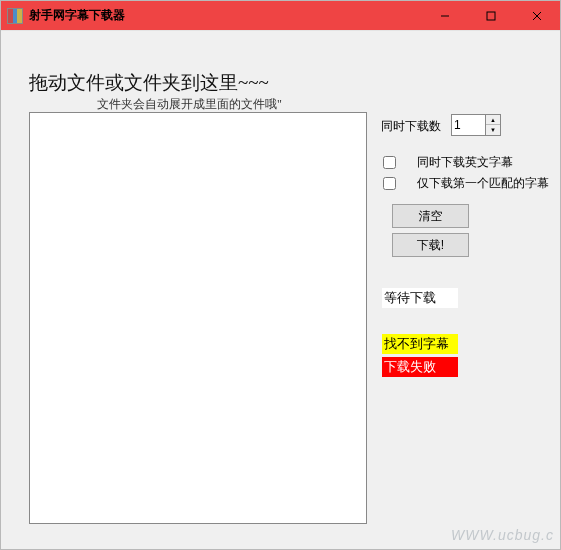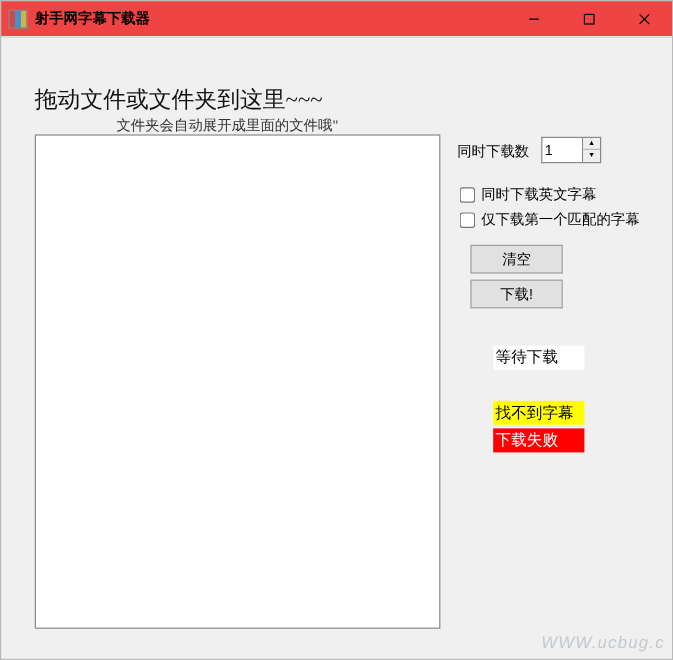--- a/index.html
+++ b/index.html
@@ -127,21 +127,21 @@
     font-size: 6px;
     line-height: 6px;
     padding: 0;
     cursor: default;
   }
   .spinner .updown button:first-child { border-bottom: 1px solid #bbb; }
   .chk {
     position: absolute;
     display: flex;
     align-items: center;
-    gap: 5px;
+    gap: 21px;
     font-size: 12px;
   }
   .chk input {
     width: 13px;
     height: 13px;
     margin: 0;
   }
   .chk1 { left: 382px; top: 122px; }
   .chk2 { left: 382px; top: 143px; }
   .btn {
@@ -157,21 +157,20 @@
   }
   .btn-clear { left: 391px; top: 172px; }
   .btn-download { left: 391px; top: 201px; }
   .legend {
     position: absolute;
     left: 381px;
     width: 76px;
     font-size: 13px;
     font-family: "SimSun","NSimSun",serif;
     padding: 1px 2px;
-    margin-left: 29px;
   }
   .legend.wait { top: 256px; background: #ffffff; color: #000; }
   .legend.ok   { top: 279px; background: #17d21b; color: #000; }
   .legend.miss { top: 302px; background: #ffff00; color: #000; }
   .legend.fail { top: 325px; background: #ff0000; color: #ffffff; }
 
   .watermark {
     position: absolute;
     right: 6px;
     bottom: 6px;

